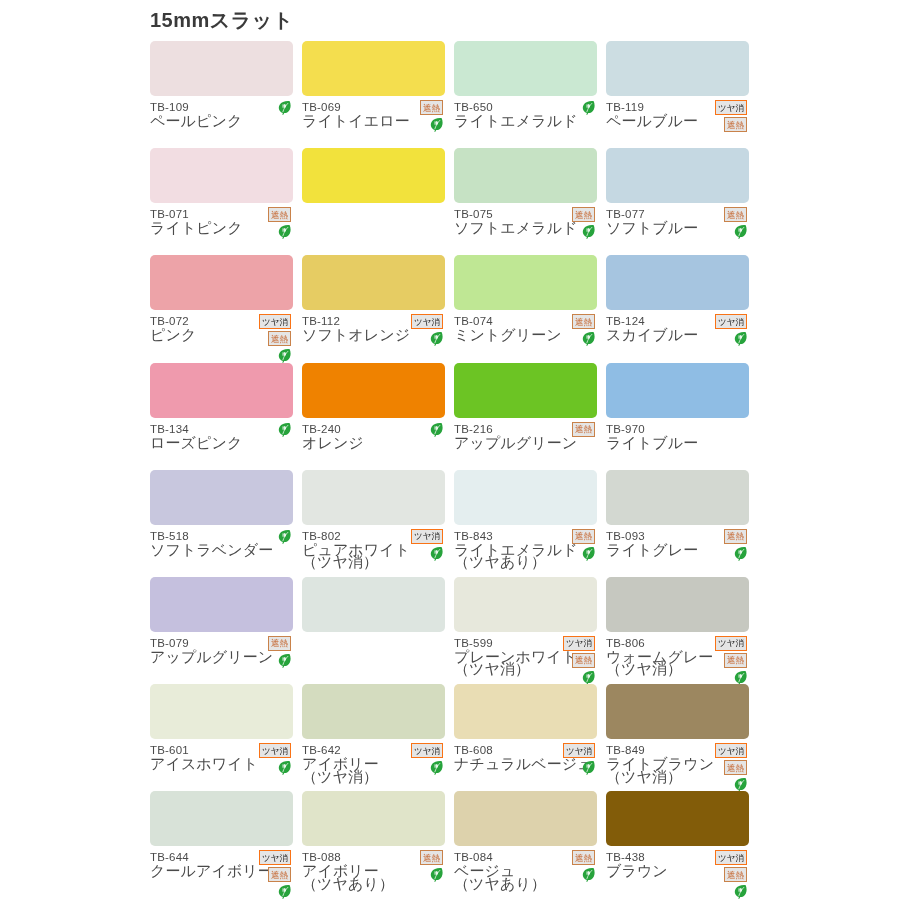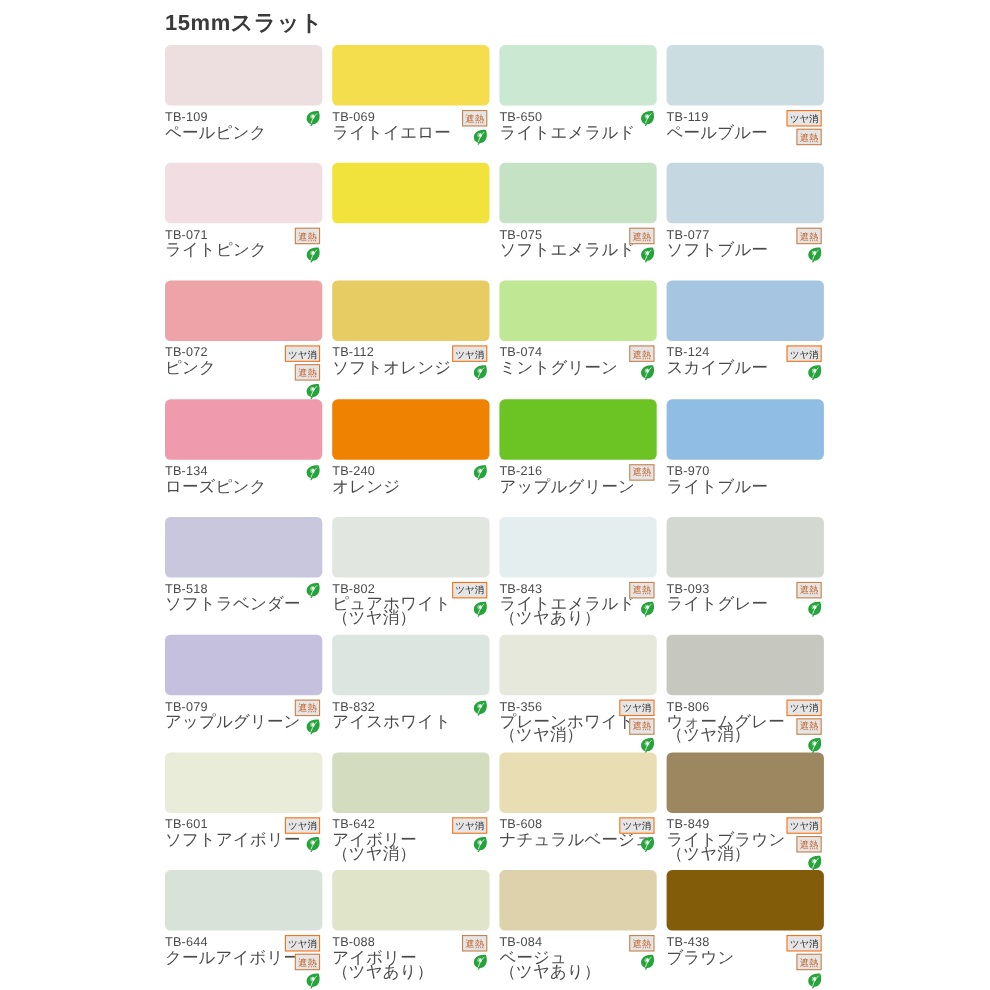--- a/index.html
+++ b/index.html
@@ -491,41 +491,25 @@
                 <path d="M15.6 4.2C12 7.6 9 12.4 7.4 18.1" stroke="#ffffff" stroke-width="1.1" fill="none"></path>
                 <circle cx="9.3" cy="8.6" r="3.1" fill="#ffffff" opacity="0.88"></circle>
                 <path d="M9.4 6.3c-1.3 0-2.3 1-2.3 2.3 0 1.3 1 2.3 2.3 2.3" stroke="#27a33c" stroke-width="1" fill="none"></path>
               </svg>
             </span>
           </div>
         </div>
       </div>
       <div class="cell">
         <div class="swatch" style="background: rgb(221, 229, 224);"></div>
-        <div class="info">
-          <div class="code">TB-832</div>
-          <div class="names">
-            <div class="cname">アイスホワイト</div>
-          </div>
-          <div class="badges">
-            <span class="leafwrap">
-              <svg class="leaf" viewBox="0 0 20 22">
-                <path d="M18.4 1.2C11.6 0.4 5.4 2.2 2.6 6.6c-2.6 4-1.4 9.2 2.2 11.6 0.9 0.6 1.9 1 2.9 1.1l-1.4 2.4 1.9 0.3 1.4-2.5c3.6 0.1 7-2 8.6-5.6 2-4.3 1.2-9-0.2-12.4z" fill="#27a33c"></path>
-                <path d="M15.6 4.2C12 7.6 9 12.4 7.4 18.1" stroke="#ffffff" stroke-width="1.1" fill="none"></path>
-                <circle cx="9.3" cy="8.6" r="3.1" fill="#ffffff" opacity="0.88"></circle>
-                <path d="M9.4 6.3c-1.3 0-2.3 1-2.3 2.3 0 1.3 1 2.3 2.3 2.3" stroke="#27a33c" stroke-width="1" fill="none"></path>
-              </svg>
-            </span>
-          </div>
-        </div>
       </div>
       <div class="cell">
         <div class="swatch" style="background: rgb(231, 232, 220);"></div>
         <div class="info">
-          <div class="code">TB-356</div>
+          <div class="code">TB-599</div>
           <div class="names">
             <div class="cname">プレーンホワイト</div>
             <div class="cname">（ツヤ消）</div>
           </div>
           <div class="badges">
             <span class="badge badge-matte">ツヤ消</span>
             <span class="badge badge-heat">遮熱</span>
             <span class="leafwrap">
               <svg class="leaf" viewBox="0 0 20 22">
                 <path d="M18.4 1.2C11.6 0.4 5.4 2.2 2.6 6.6c-2.6 4-1.4 9.2 2.2 11.6 0.9 0.6 1.9 1 2.9 1.1l-1.4 2.4 1.9 0.3 1.4-2.5c3.6 0.1 7-2 8.6-5.6 2-4.3 1.2-9-0.2-12.4z" fill="#27a33c"></path>
@@ -557,21 +541,21 @@
               </svg>
             </span>
           </div>
         </div>
       </div>
       <div class="cell">
         <div class="swatch" style="background: rgb(232, 236, 217);"></div>
         <div class="info">
           <div class="code">TB-601</div>
           <div class="names">
-            <div class="cname">ソフトアイボリー</div>
+            <div class="cname">アイスホワイト</div>
           </div>
           <div class="badges">
             <span class="badge badge-matte">ツヤ消</span>
             <span class="leafwrap">
               <svg class="leaf" viewBox="0 0 20 22">
                 <path d="M18.4 1.2C11.6 0.4 5.4 2.2 2.6 6.6c-2.6 4-1.4 9.2 2.2 11.6 0.9 0.6 1.9 1 2.9 1.1l-1.4 2.4 1.9 0.3 1.4-2.5c3.6 0.1 7-2 8.6-5.6 2-4.3 1.2-9-0.2-12.4z" fill="#27a33c"></path>
                 <path d="M15.6 4.2C12 7.6 9 12.4 7.4 18.1" stroke="#ffffff" stroke-width="1.1" fill="none"></path>
                 <circle cx="9.3" cy="8.6" r="3.1" fill="#ffffff" opacity="0.88"></circle>
                 <path d="M9.4 6.3c-1.3 0-2.3 1-2.3 2.3 0 1.3 1 2.3 2.3 2.3" stroke="#27a33c" stroke-width="1" fill="none"></path>
               </svg>

